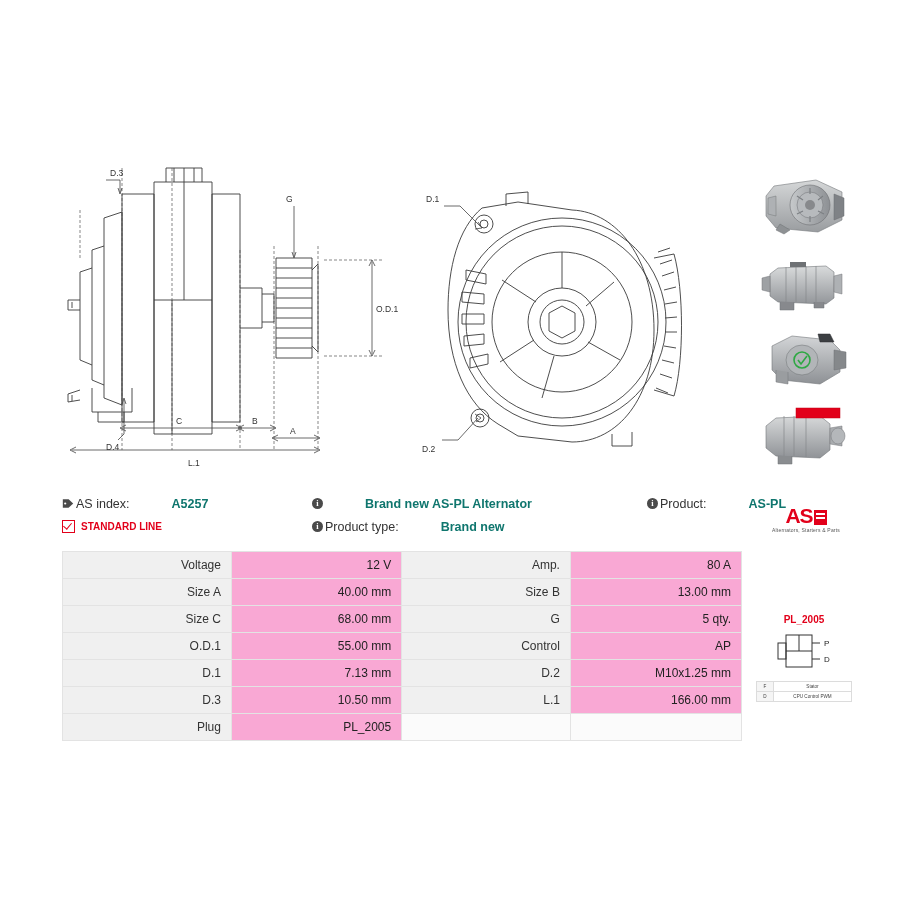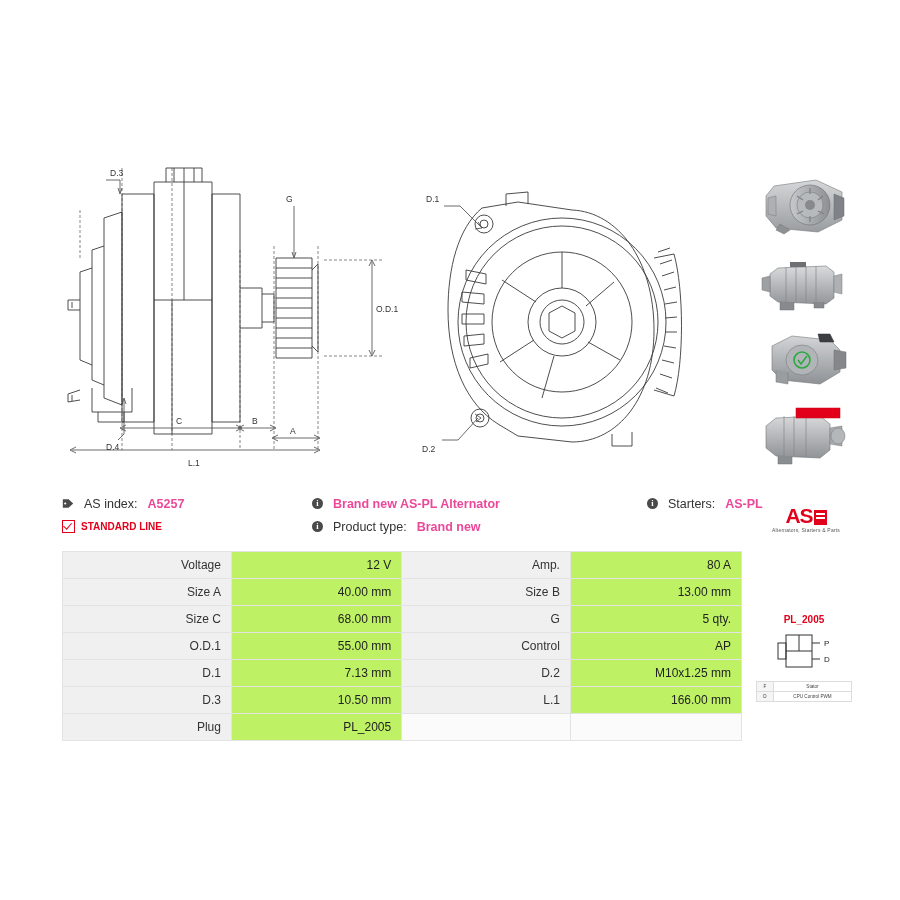--- a/index.html
+++ b/index.html
@@ -46,26 +46,26 @@
     position: absolute;
     top: 0;
     height: 48px;
   }
   .info-col.c1 { left: 0px;   width: 240px; }
   .info-col.c2 { left: 250px; width: 270px; }
   .info-col.c3 { left: 585px; width: 200px; text-align: left; }
   .info-line {
     display: flex;
     align-items: center;
-    gap: 10px;
+    gap: 2px;
     height: 23px;
     white-space: nowrap;
   }
   .info-line .label { color: #333; }
-  .info-line .value { font-weight: bold; color: #ec4899; }
+  .info-line .value { font-weight: bold; color: #0f766e; margin-left: 40px; }
   .i-icon {
     display: inline-block;
     width: 11px; height: 11px;
     border-radius: 50%;
     background: #4a4a4a;
     color: #fff;
     font-size: 8.5px;
     line-height: 11px;
     text-align: center;
     font-family: "Liberation Serif", serif;
@@ -157,21 +157,21 @@
     border: 1px solid #e3e3e3;
     color: #222;
   }
   .spec-table td.k {
     background: #f0f0f0;
     text-align: right;
     width: 170px;
     color: #333;
   }
   .spec-table td.v {
-    background: #bef264;
+    background: #f9a8d4;
     text-align: right;
     width: 170px;
   }
   .spec-table td.empty {
     background: #fbfbfb;
   }
 
   
   .photos {
     position: absolute;
@@ -404,21 +404,21 @@
       <div class="info-line">
         <span class="i-icon">i</span>
         <span class="label">Product type:</span>
         <span class="value">Brand new</span>
       </div>
     </div>
 
     <div class="info-col c3">
       <div class="info-line">
         <span class="i-icon">i</span>
-        <span class="label">Starters:</span>
+        <span class="label">Product:</span>
         <span class="value">AS-PL</span>
       </div>
       <div class="as-logo">
         <div class="as-logo-main">
           <span>AS</span><span class="bar"></span>
         </div>
         <div class="as-logo-sub">Alternators, Starters &amp; Parts</div>
       </div>
     </div>
   </div>

